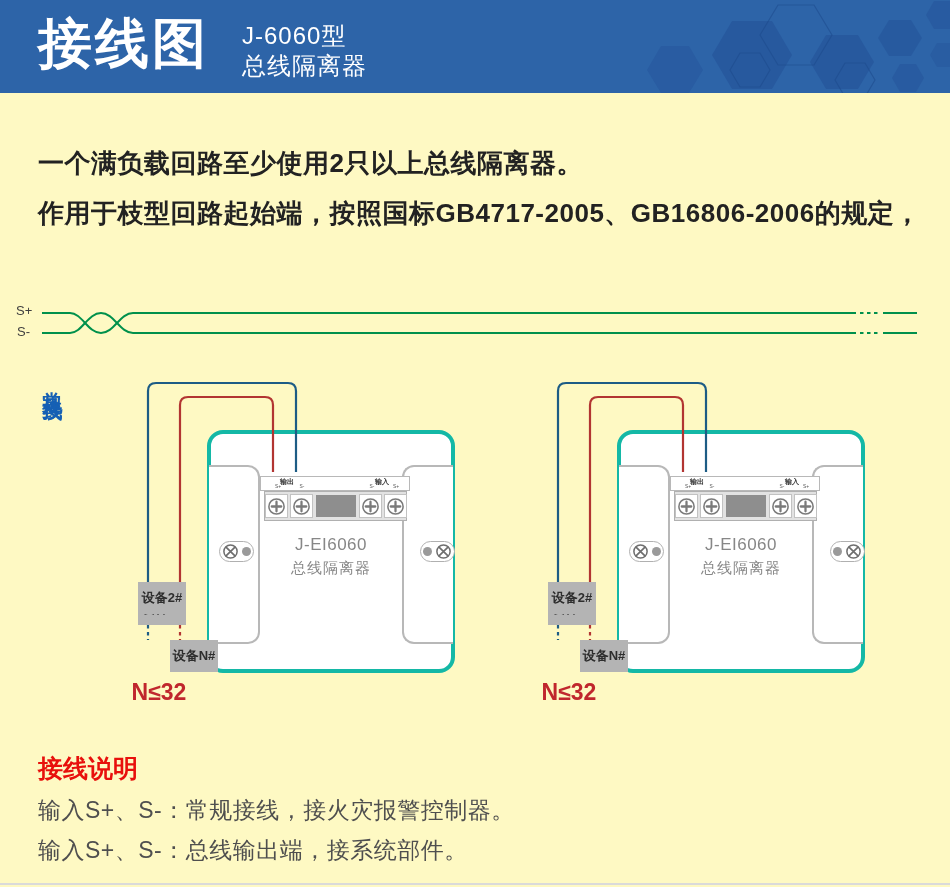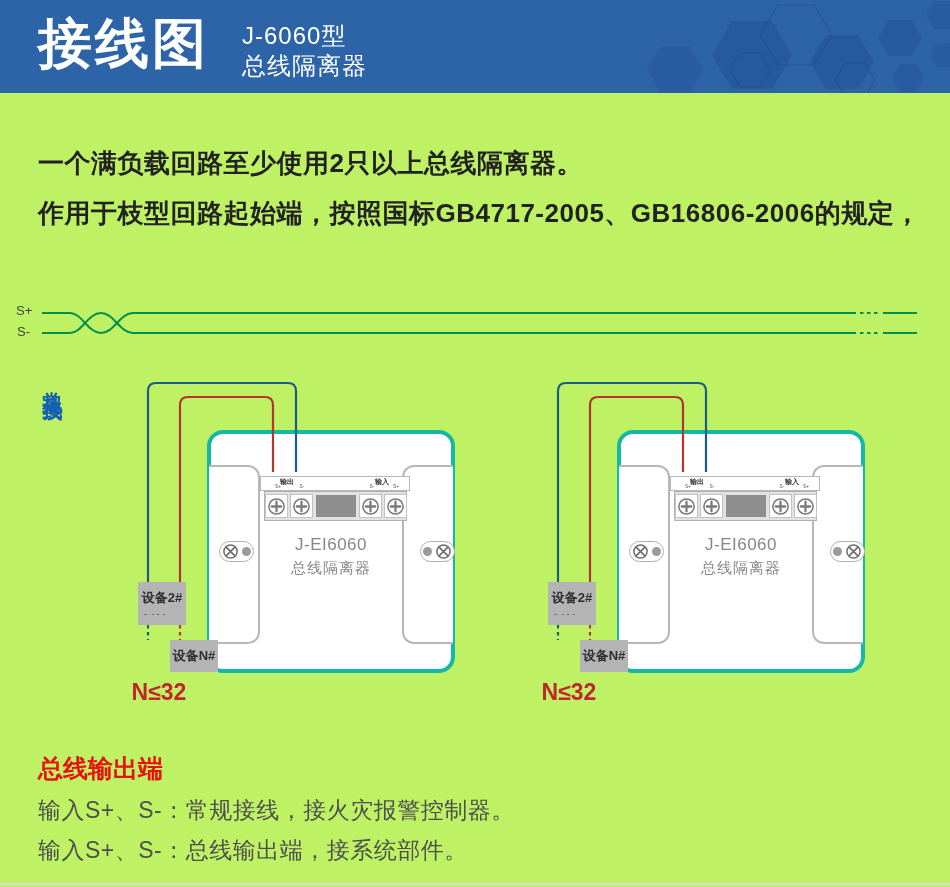--- a/index.html
+++ b/index.html
@@ -1,16 +1,16 @@
 <!DOCTYPE html>
 <html><head>
 <meta charset="utf-8">
 <style>
   html,body{margin:0;padding:0;background:#fff;}
-  .page{position:relative;width:950px;height:887px;background:#bef264;overflow:hidden;
+  .page{position:relative;width:950px;height:887px;background:#fef9c3;overflow:hidden;
         font-family:"Liberation Sans","DejaVu Sans",sans-serif;}
 
   
   .header{position:absolute;left:0;top:0;width:950px;height:93px;background:#2d64a8;}
   .header-title{position:absolute;left:38px;top:8px;font-size:54px;font-weight:bold;
         color:#fff;letter-spacing:3px;}
   .header-sub{position:absolute;left:242px;top:21px;color:#fff;font-size:24px;
         line-height:30px;font-weight:500;letter-spacing:1px;}
   .decor{position:absolute;right:0;top:0;}
 
@@ -257,18 +257,18 @@
     <div class="dev-box g1 row-n">设备N#</div>
     <div class="limit limit-1">N≤32</div>
 
     <div class="dev-box g2 row-1">设备1#</div>
     <div class="dev-box g2 row-2">设备2#</div>
     <div class="dev-box g2 row-n">设备N#</div>
     <div class="limit limit-2">N≤32</div>
 
   </div>
 
-  <div class="footer-heading">总线输出端</div>
+  <div class="footer-heading">接线说明</div>
   <div class="footer-line footer-line-1">输入S+、S-：常规接线，接火灾报警控制器。</div>
   <div class="footer-line footer-line-2">输入S+、S-：总线输出端，接系统部件。</div>
   <div class="divider"></div>
 
 </div>
 
 </body></html>

